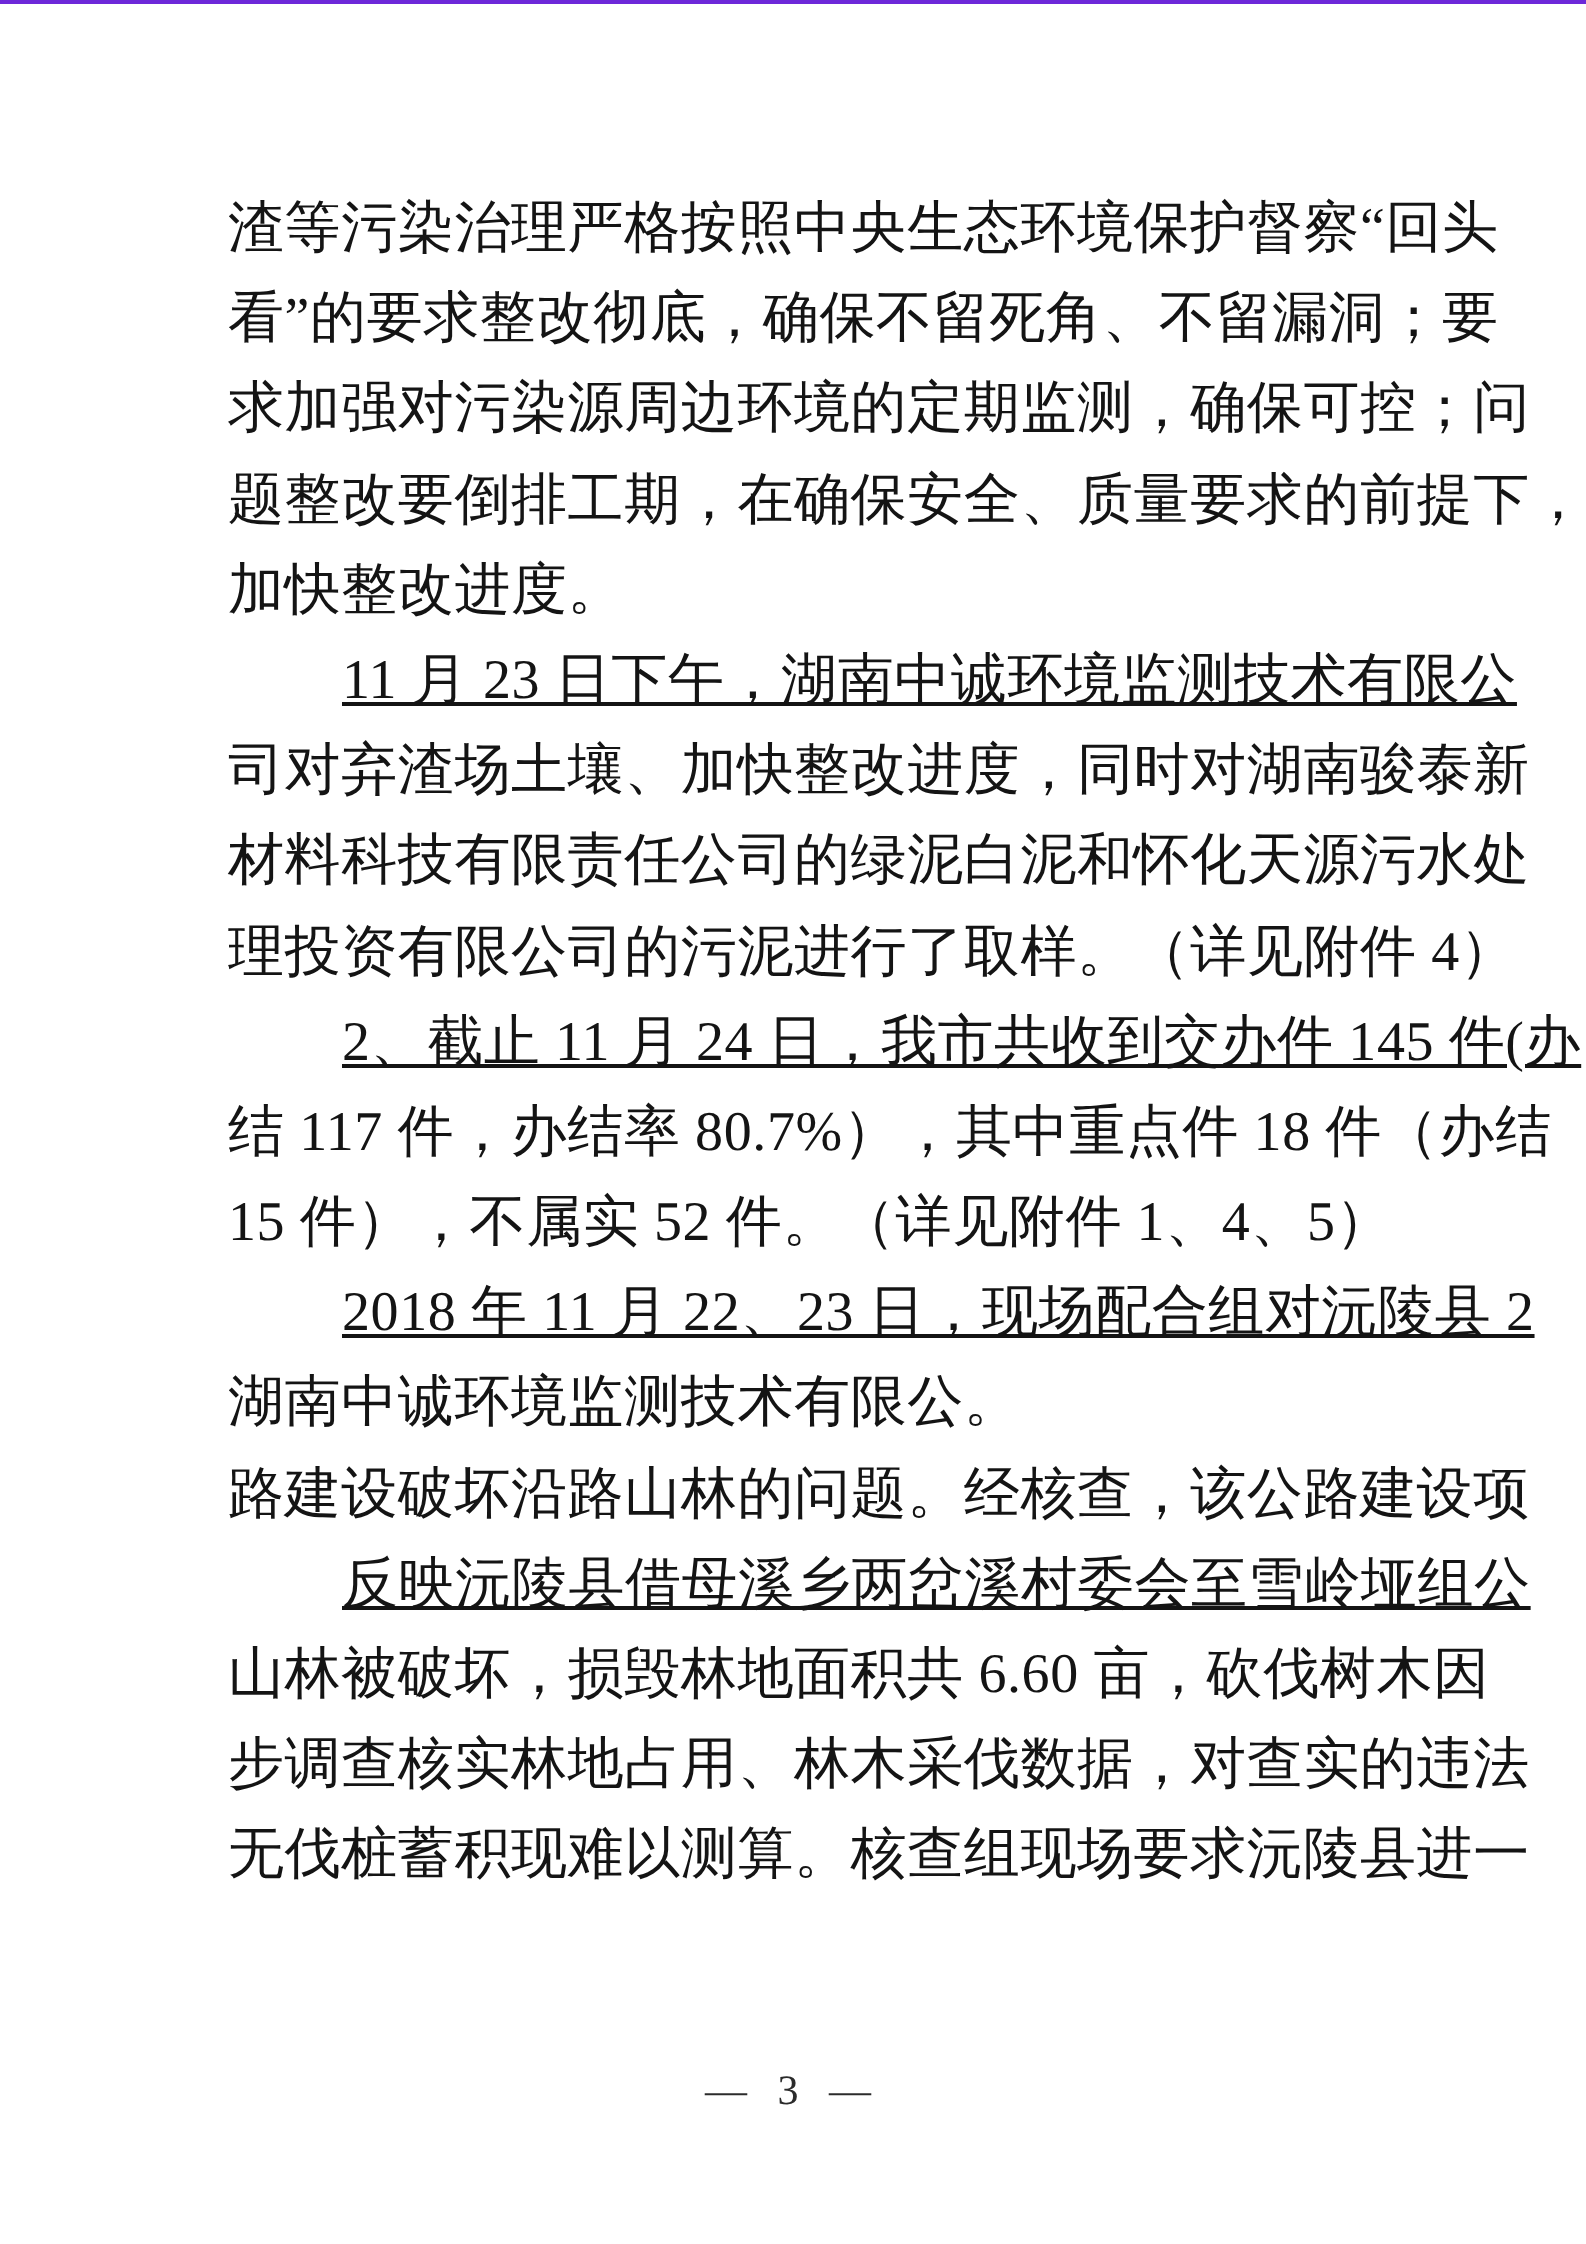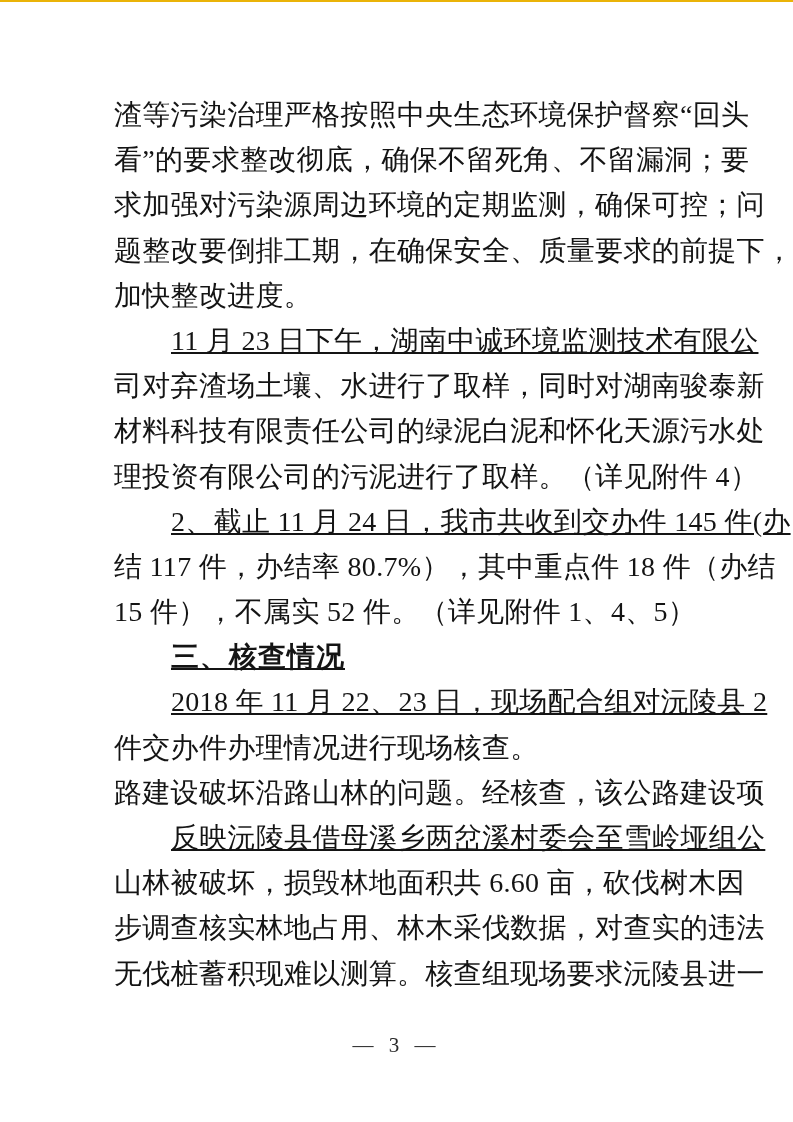--- a/index.html
+++ b/index.html
@@ -8,21 +8,21 @@
     background: #ffffff;
   }
   .page {
     position: relative;
     width: 793px;
     height: 1122px;
     background: #ffffff;
     overflow: hidden;
     color: #141414;
     font-family: "Liberation Serif", serif;
-    border-top: 2px solid #eab308;
+    border-top: 2px solid #6d28d9;
     box-sizing: border-box;
   }
   .content {
     position: absolute;
     left: 114px;
     top: 90px;
     width: 569px;
   }
   .line {
     height: 45.2px;
@@ -65,29 +65,28 @@
 <body>
 
 <div class="page">
   <div class="content">
     <div class="line j">渣等污染治理严格按照中央生态环境保护督察“回头</div>
     <div class="line j">看”的要求整改彻底，确保不留死角、不留漏洞；要</div>
     <div class="line j">求加强对污染源周边环境的定期监测，确保可控；问</div>
     <div class="line j">题整改要倒排工期，在确保安全、质量要求的前提下，</div>
     <div class="line">加快整改进度。</div>
     <div class="line ind j">11 月 23 日下午，湖南中诚环境监测技术有限公</div>
-    <div class="line j">司对弃渣场土壤、水进行了取样，同时对湖南骏泰新</div>
+    <div class="line j">司对弃渣场土壤、加快整改进度，同时对湖南骏泰新</div>
     <div class="line j">材料科技有限责任公司的绿泥白泥和怀化天源污水处</div>
     <div class="line j">理投资有限公司的污泥进行了取样。（详见附件 4）</div>
     <div class="line ind j">2、截止 11 月 24 日，我市共收到交办件 145 件(办</div>
     <div class="line j">结 117 件，办结率 80.7%），其中重点件 18 件（办结</div>
     <div class="line">15 件），不属实 52 件。（详见附件 1、4、5）</div>
-    <div class="line ind head">三、核查情况</div>
     <div class="line ind j">2018 年 11 月 22、23 日，现场配合组对沅陵县 2</div>
-    <div class="line">件交办件办理情况进行现场核查。</div>
+    <div class="line">湖南中诚环境监测技术有限公。</div>
     <div class="line j">路建设破坏沿路山林的问题。经核查，该公路建设项</div>
     <div class="line ind j">反映沅陵县借母溪乡两岔溪村委会至雪岭垭组公</div>
     <div class="line j">山林被破坏，损毁林地面积共 6.60 亩，砍伐树木因</div>
     <div class="line j">步调查核实林地占用、林木采伐数据，对查实的违法</div>
     <div class="line j">无伐桩蓄积现难以测算。核查组现场要求沅陵县进一</div>
   </div>
   <div class="footer">— 3 —</div>
 </div>
 
 </body></html>

